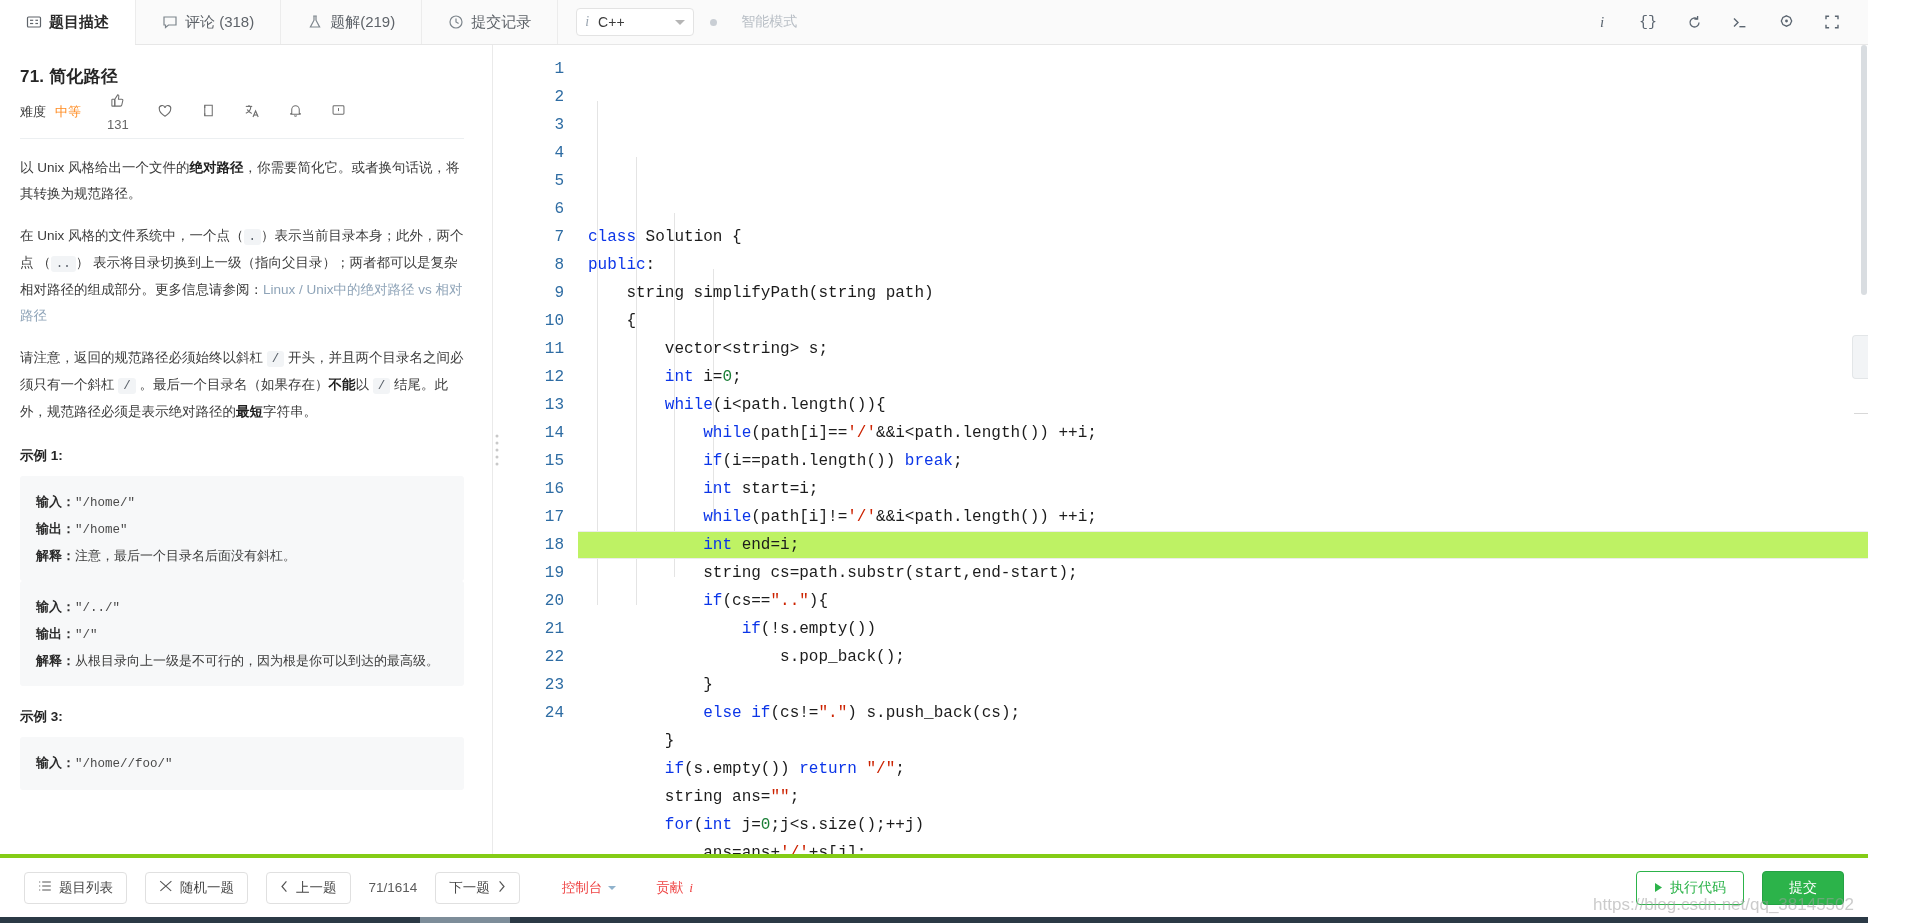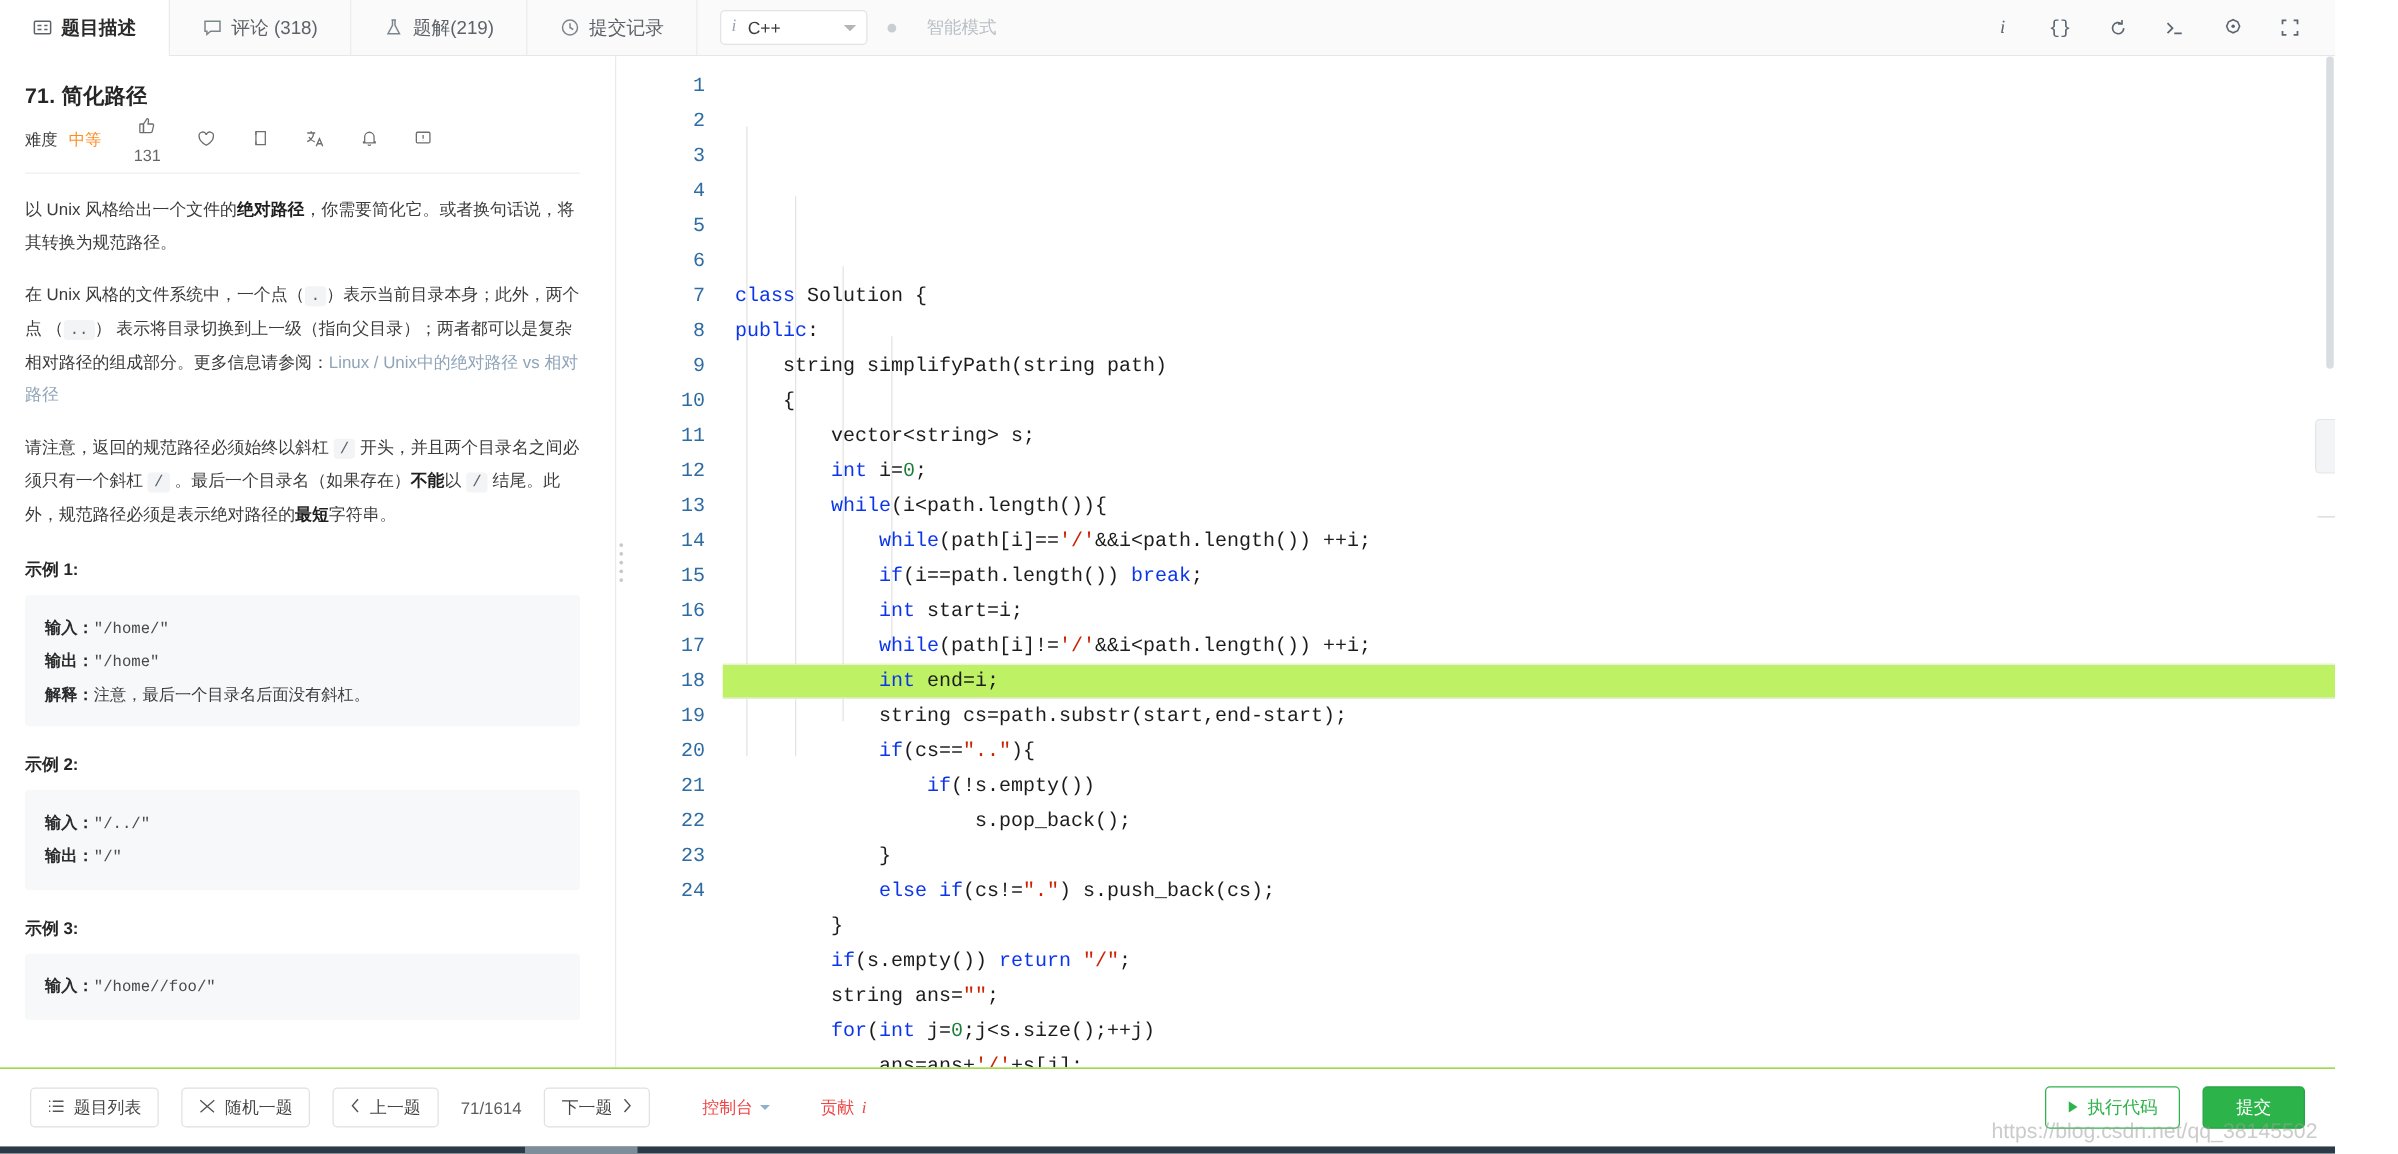--- a/index.html
+++ b/index.html
@@ -127,21 +127,21 @@
   .vscroll{
     position:absolute; right:0; top:0; width:8px; height:100%; background:transparent;
   }
   .vscroll .thumb{
     position:absolute; right:1px; top:0; width:6px; height:250px; background:#d9dde1; border-radius:3px;
   }
 
   
   .bottombar{
     height:63px; min-height:63px; background:#ffffff;
-    border-top:1px solid #84cc16;
+    border-top:4px solid #84cc16;
     display:flex; align-items:center; padding:0 24px; gap:18px;
     position:relative;
   }
   .btn{
     height:32px; border:1px solid #e0e0e0; border-radius:4px; background:#fff;
     display:flex; align-items:center; gap:7px; padding:0 13px;
     font-size:13.5px; color:#464646; cursor:pointer; white-space:nowrap;
   }
   .pagecount{ font-size:13.5px; color:#5b5b5b; }
   .blue-link{ font-size:13.5px; color:#ef4444; display:flex; align-items:center; gap:6px; cursor:pointer;}
@@ -337,24 +337,24 @@
       <div>
         <div class="ex-title">示例 1:</div>
         <div class="ex-box">
           <div><span class="k">输入：</span><span class="mono">"/home/"</span></div>
           <div><span class="k">输出：</span><span class="mono">"/home"</span></div>
           <div><span class="k">解释：</span><span>注意，最后一个目录名后面没有斜杠。</span></div>
         </div>
       </div>
 
       <div>
-        <div class="ex-title">示例 2:</div>
         <div class="ex-box">
           <div><span class="k">输入：</span><span class="mono">"/../"</span></div>
           <div><span class="k">输出：</span><span class="mono">"/"</span></div>
+          <div><span class="k">解释：</span><span>从根目录向上一级是不可行的，因为根是你可以到达的最高级。</span></div>
         </div>
       </div>
 
       <div>
         <div class="ex-title">示例 3:</div>
         <div class="ex-box">
           <div><span class="k">输入：</span><span class="mono">"/home//foo/"</span></div>
         </div>
       </div>
     </div>

